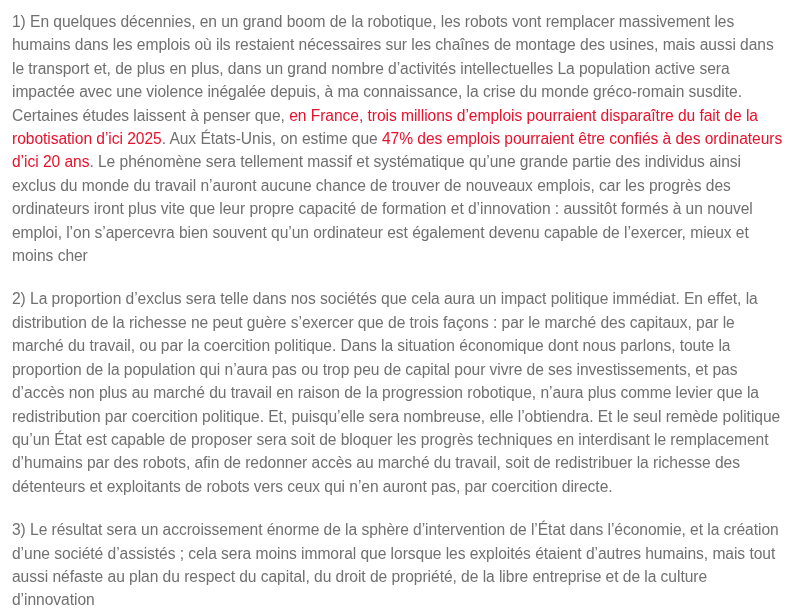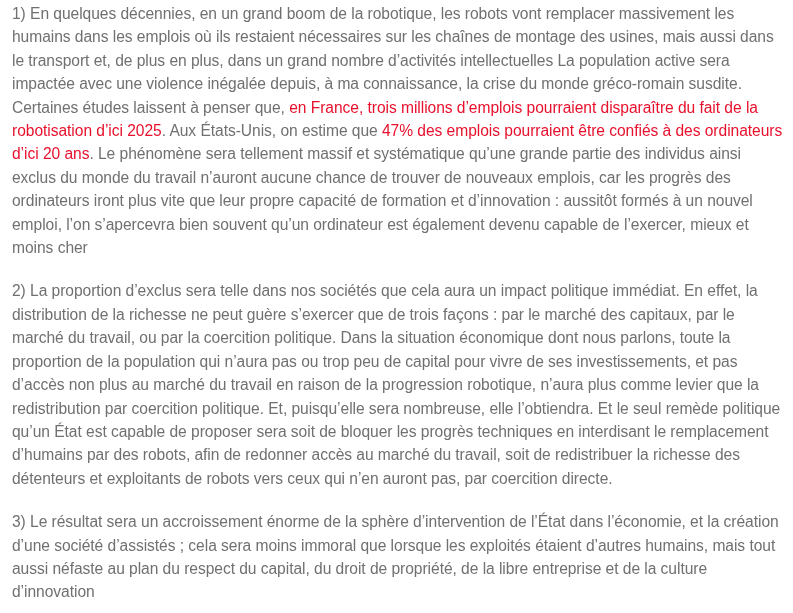--- a/index.html
+++ b/index.html
@@ -18,21 +18,21 @@
       left: 12px;
       top: 2px;
       width: 775px;
       font-family: "Liberation Sans", sans-serif;
       font-size: 15.6px;
       line-height: 23.4px;
       color: #707070;
       letter-spacing: -0.05px;
     }
     .article p {
-      margin: 0 0 20px 0;
+      margin: 8px 0 20px 0;
       padding: 0;
     }
     .hl {
       color: #e8112d;
     }
   </style>
 </head>
 <body>
 
 <div class="article">

